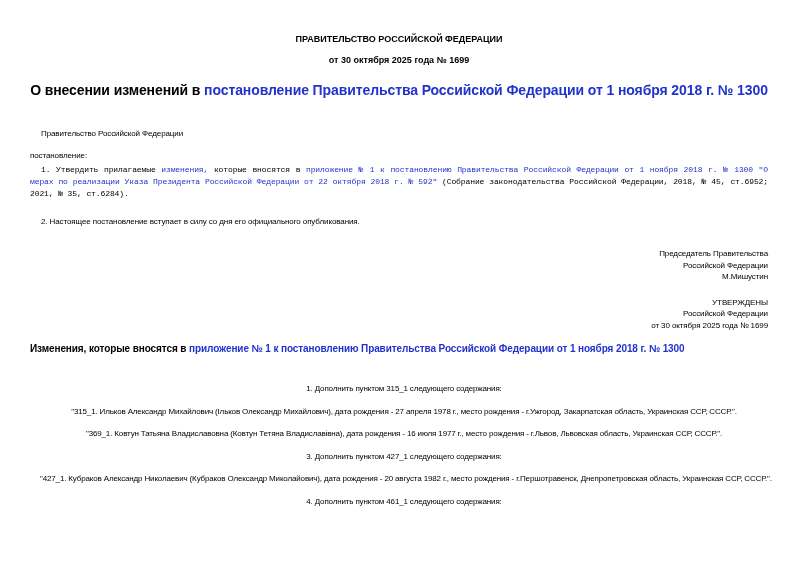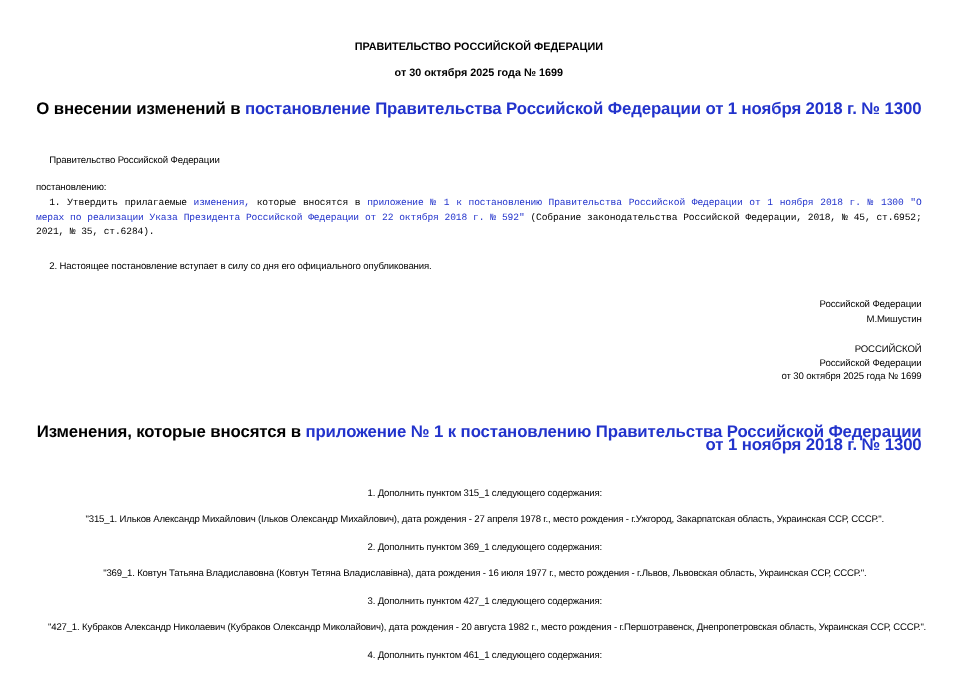--- a/index.html
+++ b/index.html
@@ -39,24 +39,24 @@
   .para2   { margin: 10px 0 0 0; text-indent: 11px; }
   .right-block {
     text-align: right;
     font-size: 8px;
     line-height: 11.5px;
     letter-spacing: -0.1px;
   }
   .sig      { margin: 20px 0 0 0; }
   .approved { margin: 14px 0 0 0; }
   .amend-heading {
-    margin: 34px 0 0 0;
-    text-align: right;
+    margin: 12px 0 0 0;
+    text-align: left;
     font-weight: bold;
-    font-size: 14px;
+    font-size: 10px;
     line-height: 11px;
     letter-spacing: -0.1px;
   }
   .amend-items { margin: 29px 0 0 0; text-align: center; }
   .amend-item {
     margin: 0 0 11.5px 0;
     font-size: 8px;
     line-height: 11px;
     letter-spacing: -0.15px;
     text-indent: 10px;
@@ -69,42 +69,42 @@
 <body>
 
 <div class="page">
 
   <div class="hdr hdr-org">ПРАВИТЕЛЬСТВО РОССИЙСКОЙ ФЕДЕРАЦИИ</div>
   <div class="hdr hdr-date">от 30 октября 2025 года № 1699</div>
 
   <div class="doc-title"><span>О внесении изменений в </span><span class="link">постановление Правительства Российской Федерации от 1 ноября 2018 г. № 1300</span></div>
 
   <div class="body-text intro">Правительство Российской Федерации</div>
-  <div class="body-text resolve">постановлению:</div>
+  <div class="body-text resolve">постановление:</div>
 
   <div class="body-text para1"><span>1. Утвердить прилагаемые </span><span class="link">изменения,</span><span> которые вносятся в </span><span class="link">приложение № 1 к постановлению Правительства Российской Федерации от 1 ноября 2018 г. № 1300 "О мерах по реализации Указа Президента Российской Федерации от 22 октября 2018 г. № 592"</span><span> (Собрание законодательства Российской Федерации, 2018, № 45, ст.6952; 2021, № 35, ст.6284).</span></div>
 
   <div class="body-text para2">2. Настоящее постановление вступает в силу со дня его официального опубликования.</div>
 
   <div class="right-block sig">
+    <div>Председатель Правительства</div>
     <div>Российской Федерации</div>
     <div>М.Мишустин</div>
   </div>
 
   <div class="right-block approved">
-    <div>РОССИЙСКОЙ</div>
+    <div>УТВЕРЖДЕНЫ</div>
     <div>Российской Федерации</div>
     <div>от 30 октября 2025 года № 1699</div>
   </div>
 
   <div class="amend-heading"><span>Изменения, которые вносятся в </span><span class="link">приложение № 1 к постановлению Правительства Российской Федерации от 1 ноября 2018 г. № 1300</span></div>
 
   <div class="amend-items">
     <div class="amend-item">1. Дополнить пунктом 315_1 следующего содержания:</div>
     <div class="amend-item">"315_1. Ильков Александр Михайлович (Ільков Олександр Михайлович), дата рождения - 27 апреля 1978 г., место рождения - г.Ужгород, Закарпатская область, Украинская ССР, СССР.".</div>
-    <div class="amend-item">2. Дополнить пунктом 369_1 следующего содержания:</div>
     <div class="amend-item">"369_1. Ковтун Татьяна Владиславовна (Ковтун Тетяна Владиславівна), дата рождения - 16 июля 1977 г., место рождения - г.Львов, Львовская область, Украинская ССР, СССР.".</div>
     <div class="amend-item">3. Дополнить пунктом 427_1 следующего содержания:</div>
     <div class="amend-item">"427_1. Кубраков Александр Николаевич (Кубраков Олександр Миколайович), дата рождения - 20 августа 1982 г., место рождения - г.Першотравенск, Днепропетровская область, Украинская ССР, СССР.".</div>
     <div class="amend-item">4. Дополнить пунктом 461_1 следующего содержания:</div>
   </div>
 
 </div>
 
 </body></html>

